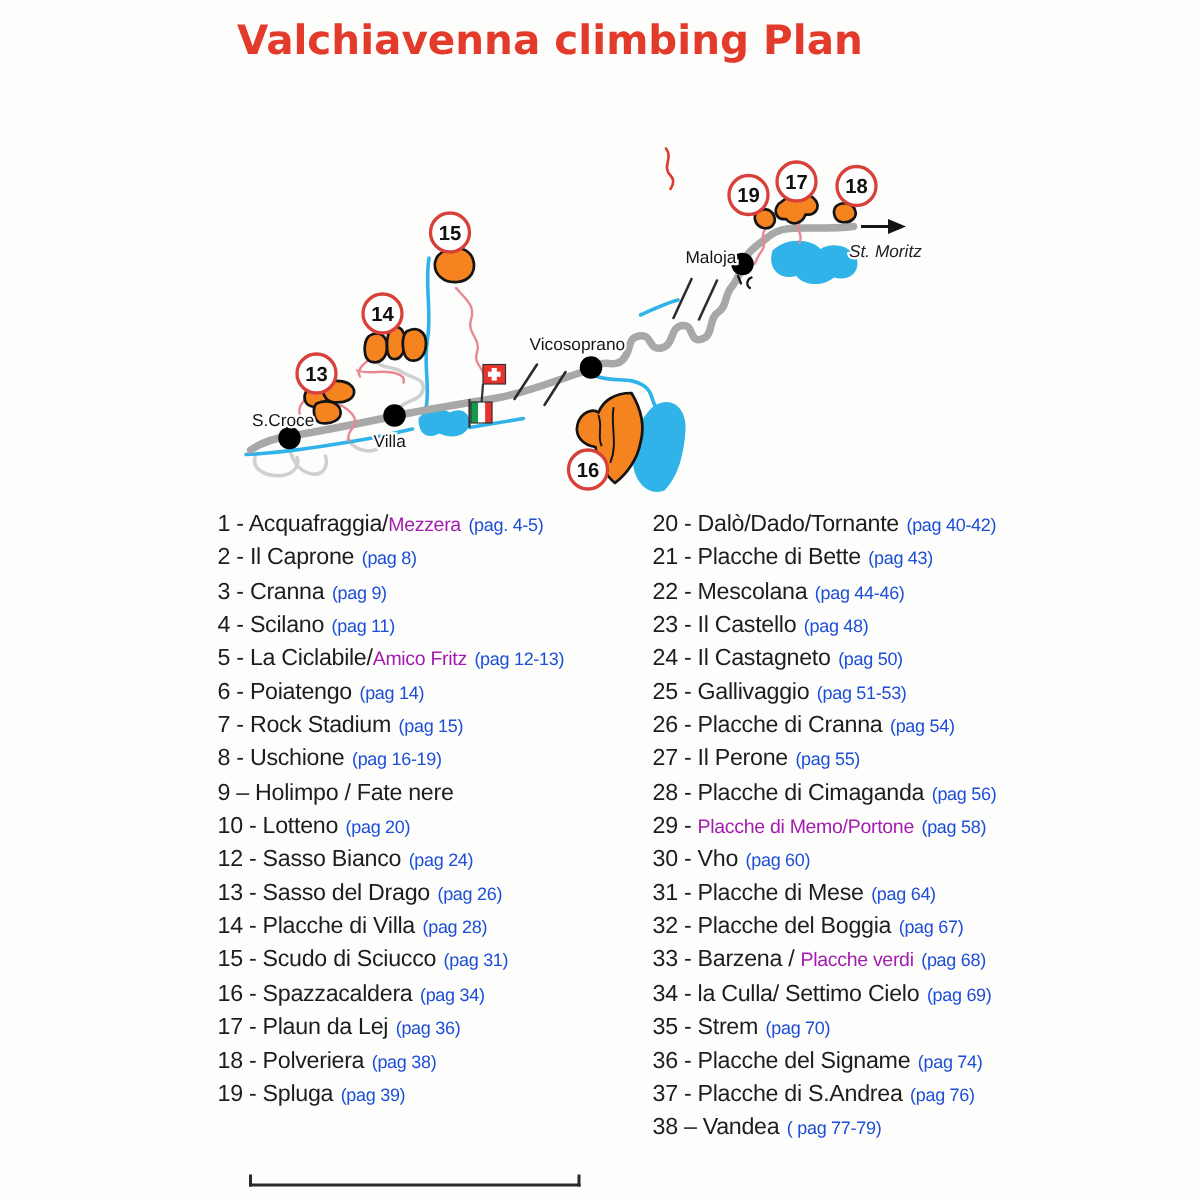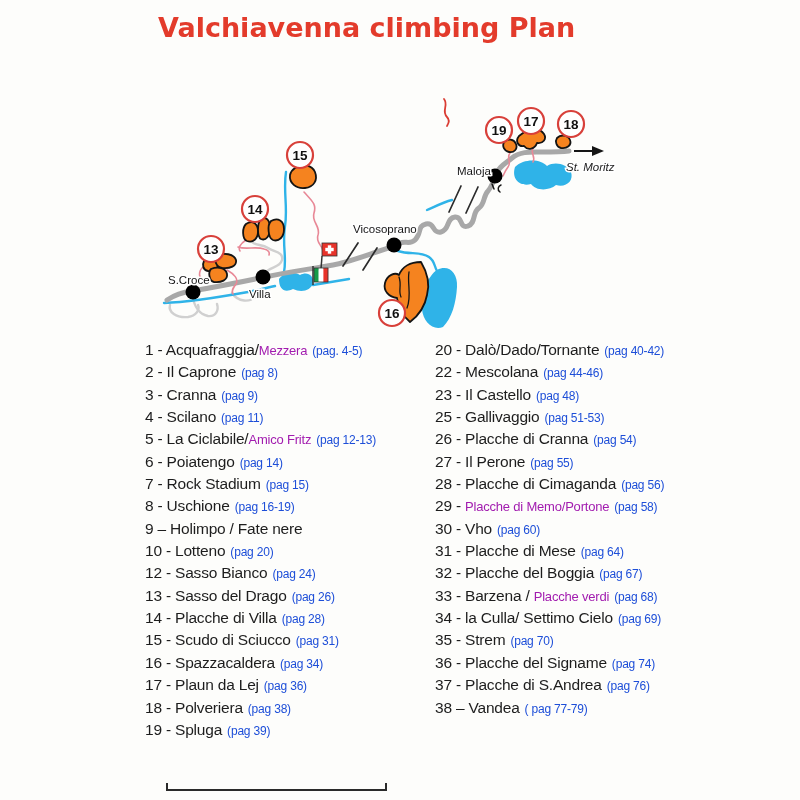--- a/index.html
+++ b/index.html
@@ -209,22 +209,24 @@
     <div class="row"><span class="num">13</span><span class="sep"> - </span><span class="nm">Sasso del Drago</span><span class="pag">(pag 26)</span></div>
     <div class="row"><span class="num">14</span><span class="sep"> - </span><span class="nm">Placche di Villa</span><span class="pag">(pag 28)</span></div>
     <div class="row"><span class="num">15</span><span class="sep"> - </span><span class="nm">Scudo di Sciucco</span><span class="pag">(pag 31)</span></div>
     <div class="row"><span class="num">16</span><span class="sep"> - </span><span class="nm">Spazzacaldera</span><span class="pag">(pag 34)</span></div>
     <div class="row"><span class="num">17</span><span class="sep"> - </span><span class="nm">Plaun da Lej</span><span class="pag">(pag 36)</span></div>
     <div class="row"><span class="num">18</span><span class="sep"> - </span><span class="nm">Polveriera</span><span class="pag">(pag 38)</span></div>
     <div class="row"><span class="num">19</span><span class="sep"> - </span><span class="nm">Spluga</span><span class="pag">(pag 39)</span></div>
   </div>
 <div class="list-col" id="list-right">
     <div class="row"><span class="num">20</span><span class="sep"> - </span><span class="nm">Dalò/Dado/Tornante</span><span class="pag">(pag 40-42)</span></div>
+    <div class="row"><span class="num">21</span><span class="sep"> - </span><span class="nm">Placche di Bette</span><span class="pag">(pag 43)</span></div>
     <div class="row"><span class="num">22</span><span class="sep"> - </span><span class="nm">Mescolana</span><span class="pag">(pag 44-46)</span></div>
     <div class="row"><span class="num">23</span><span class="sep"> - </span><span class="nm">Il Castello</span><span class="pag">(pag 48)</span></div>
+    <div class="row"><span class="num">24</span><span class="sep"> - </span><span class="nm">Il Castagneto</span><span class="pag">(pag 50)</span></div>
     <div class="row"><span class="num">25</span><span class="sep"> - </span><span class="nm">Gallivaggio</span><span class="pag">(pag 51-53)</span></div>
     <div class="row"><span class="num">26</span><span class="sep"> - </span><span class="nm">Placche di Cranna</span><span class="pag">(pag 54)</span></div>
     <div class="row"><span class="num">27</span><span class="sep"> - </span><span class="nm">Il Perone</span><span class="pag">(pag 55)</span></div>
     <div class="row"><span class="num">28</span><span class="sep"> - </span><span class="nm">Placche di Cimaganda</span><span class="pag">(pag 56)</span></div>
     <div class="row"><span class="num">29</span><span class="sep"> - </span><span class="nm2">Placche di Memo/Portone</span><span class="pag">(pag 58)</span></div>
     <div class="row"><span class="num">30</span><span class="sep"> - </span><span class="nm">Vho</span><span class="pag">(pag 60)</span></div>
     <div class="row"><span class="num">31</span><span class="sep"> - </span><span class="nm">Placche di Mese</span><span class="pag">(pag 64)</span></div>
     <div class="row"><span class="num">32</span><span class="sep"> - </span><span class="nm">Placche del Boggia</span><span class="pag">(pag 67)</span></div>
     <div class="row"><span class="num">33</span><span class="sep"> - </span><span class="nm">Barzena / </span><span class="nm2">Placche verdi</span><span class="pag">(pag 68)</span></div>
     <div class="row"><span class="num">34</span><span class="sep"> - </span><span class="nm">la Culla/ Settimo Cielo</span><span class="pag">(pag 69)</span></div>

